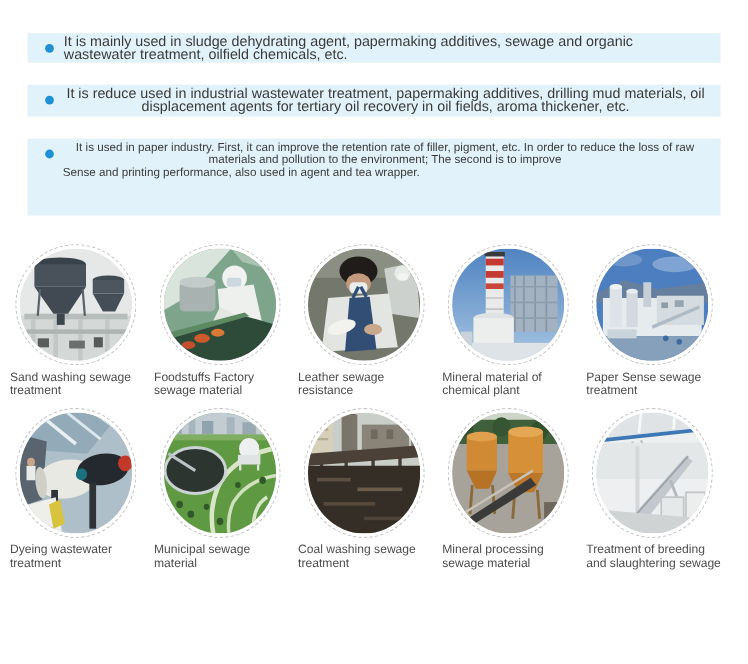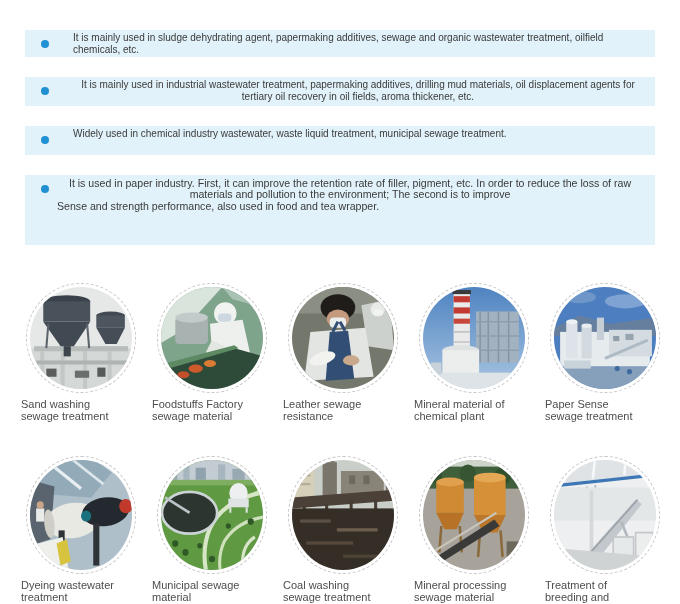--- a/index.html
+++ b/index.html
@@ -1,61 +1,57 @@
 <!DOCTYPE html>
 <html><head>
 <meta charset="utf-8">
 <style>
   html,body{margin:0;padding:0;background:#ffffff;}
   body{width:680px;height:604px;font-family:"Liberation Sans",sans-serif;overflow:hidden;position:relative;}
   .features{padding-top:30px;}
   .bullet-box{position:relative;margin:0 25px 20px 25px;background:#e2f2fa;padding:2px 0;}
   .bullet-dot{position:absolute;left:16px;top:10px;width:8px;height:8px;border-radius:50%;background:#2090d4;}
-  .bullet-text{margin:0 12px 0 48px;font-size:10px;line-height:11.5px;color:#3a3a3a;}
+  .bullet-text{margin:0 12px 0 33px;font-size:13px;line-height:11.5px;color:#3a3a3a;}
   .al{text-align:left;} .ac{text-align:center;}
   .bullet-box.b1{min-height:21px;} .bullet-box.b2{min-height:25px;padding:2px 0;}
   .bullet-box.b3,.bullet-box.b4{min-height:25px;}
   .bullet-box.b5{min-height:64px;padding:3px 0;}
   .bullet-box.b5 p{margin:0 12px 0 32px;font-size:10.6px;line-height:11.3px;color:#3a3a3a;}
 
   .gallery{margin-top:26px;}
   .g-row{display:grid;grid-template-columns:repeat(5,131px);padding-left:6px;}
   .g-row.row1{margin-bottom:10px;}
-  .g-item{margin:12px;}
+  .g-item{margin:0;}
   .ph-ring{margin-left:8px;width:102px;height:102px;border:1px dashed #c6c6c6;border-radius:50%;padding:3px;box-sizing:content-box;background:#fff;}
   .g-row.row2 .ph-ring{height:110px;}
   .ph{width:100%;height:100%;border-radius:50%;overflow:hidden;}
   .ph svg{display:block;width:100%;height:100%;}
   .g-cap{margin-top:5px;padding-left:3px;font-size:11px;line-height:12px;color:#4d4d4d;max-width:124px;}
 </style>
 </head>
 <body>
 
 <section class="features">
 
   <div class="bullet-box b1">
     <span class="bullet-dot"></span>
     <p class="bullet-text al">It is mainly used in sludge dehydrating agent, papermaking additives, sewage and organic wastewater treatment, oilfield chemicals, etc.</p>
   </div>
 
   <div class="bullet-box b2">
     <span class="bullet-dot"></span>
-    <p class="bullet-text ac">It is mainly used in industrial wastewater treatment, papermaking additives, drilling mud materials, oil displacement agents for tertiary oil recovery in oil fields, aroma thickener, etc.</p>
-  </div>
-
-  <div class="bullet-box b3">
-    <span class="bullet-dot"></span>
-    <p class="bullet-text al">Widely used in chemical industry wastewater, waste liquid treatment, municipal sewage treatment.</p>
-  </div>
+    <p class="bullet-text ac">It is reduce used in industrial wastewater treatment, papermaking additives, drilling mud materials, oil displacement agents for tertiary oil recovery in oil fields, aroma thickener, etc.</p>
+  </div>
+
 
 
   <div class="bullet-box b5">
     <span class="bullet-dot"></span>
     <p class="ac">It is used in paper industry. First, it can improve the retention rate of filler, pigment, etc. In order to reduce the loss of raw materials and pollution to the environment; The second is to improve</p>
-    <p class="al">Sense and strength performance, also used in food and tea wrapper.</p>
+    <p class="al">Sense and printing performance, also used in agent and tea wrapper.</p>
   </div>
 
 </section>
 
 <section class="gallery">
 
   <div class="g-row row1">
 
     <figure class="g-item">
       <div class="ph-ring">

